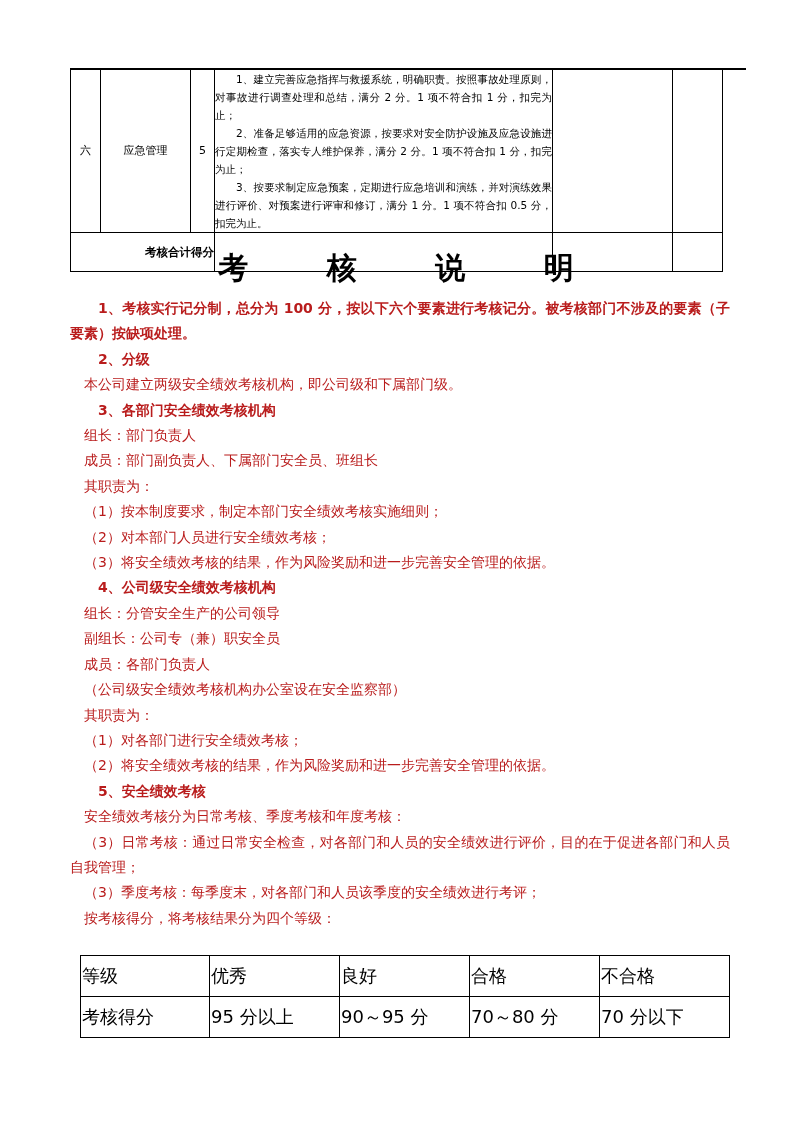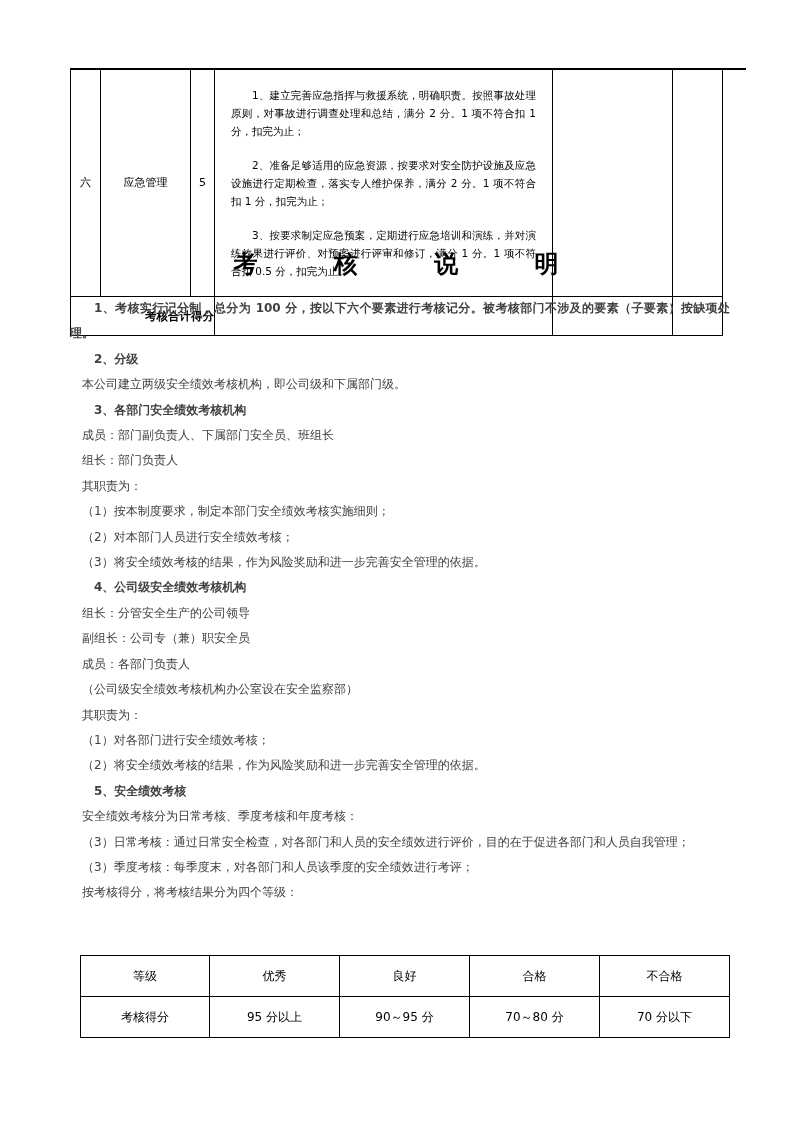--- a/index.html
+++ b/index.html
@@ -60,56 +60,56 @@
     line-height: 1.5;
   }
   .cell-detail {
     padding: 5px 6px 5px 6px;
     font-size: 10.5px;
     line-height: 1.72;
     text-align: justify;
     text-justify: inter-ideograph;
   }
   .cell-detail p {
-    margin: 16px;
+    margin: 0;
     text-indent: 2em;
   }
   .row-total td {
     height: 38px;
   }
   .total-label {
     text-align: right;
     font-size: 11.5px;
     font-weight: bold;
   }
 
   
   .doc-title {
     position: absolute;
     left: 70px;
     top: 248px;
     width: 652px;
     text-align: center;
     font-family: "DejaVu Serif", "Liberation Serif", serif;
-    font-size: 24px;
+    font-size: 30px;
     font-weight: bold;
     letter-spacing: 34px;
     text-indent: 34px;
     color: #000;
   }
 
   
   .body-text {
     position: absolute;
     left: 70px;
     top: 296px;
     width: 660px;
-    font-size: 12px;
+    font-size: 14px;
     line-height: 25.4px;
-    color: #404040;
+    color: #b91c1c;
     text-align: justify;
     text-justify: inter-ideograph;
   }
   .body-text .para {
     margin: 0;
     text-indent: 2em;
   }
   .body-text .para.noindent {
     text-indent: 1em;
   }
@@ -122,23 +122,23 @@
     position: absolute;
     left: 80px;
     top: 955px;
     width: 634px;
     border-collapse: collapse;
     table-layout: fixed;
   }
   .grade-table td {
     border: 1px solid #000;
     height: 38px;
-    text-align: center;
+    text-align: left;
     vertical-align: middle;
-    font-size: 12px;
+    font-size: 18px;
   }
   .grade-table td.first-col { width: 126px; }
   .grade-table td.data-col  { width: 127px; }
 </style>
 </head>
 <body>
 
 <div class="page">
 
   <div class="header-rule"></div>
@@ -174,22 +174,22 @@
     </tbody>
   </table>
 
   <div class="doc-title">考        核        说        明</div>
 
   <div class="body-text">
     <p class="para bold">1、考核实行记分制，总分为 100 分，按以下六个要素进行考核记分。被考核部门不涉及的要素（子要素）按缺项处理。</p>
     <p class="para bold">2、分级</p>
     <p class="para noindent">本公司建立两级安全绩效考核机构，即公司级和下属部门级。</p>
     <p class="para bold">3、各部门安全绩效考核机构</p>
+    <p class="para noindent">组长：部门负责人</p>
     <p class="para noindent">成员：部门副负责人、下属部门安全员、班组长</p>
-    <p class="para noindent">组长：部门负责人</p>
     <p class="para noindent">其职责为：</p>
     <p class="para noindent">（1）按本制度要求，制定本部门安全绩效考核实施细则；</p>
     <p class="para noindent">（2）对本部门人员进行安全绩效考核；</p>
     <p class="para noindent">（3）将安全绩效考核的结果，作为风险奖励和进一步完善安全管理的依据。</p>
     <p class="para bold">4、公司级安全绩效考核机构</p>
     <p class="para noindent">组长：分管安全生产的公司领导</p>
     <p class="para noindent">副组长：公司专（兼）职安全员</p>
     <p class="para noindent">成员：各部门负责人</p>
     <p class="para noindent">（公司级安全绩效考核机构办公室设在安全监察部）</p>
     <p class="para noindent">其职责为：</p>

